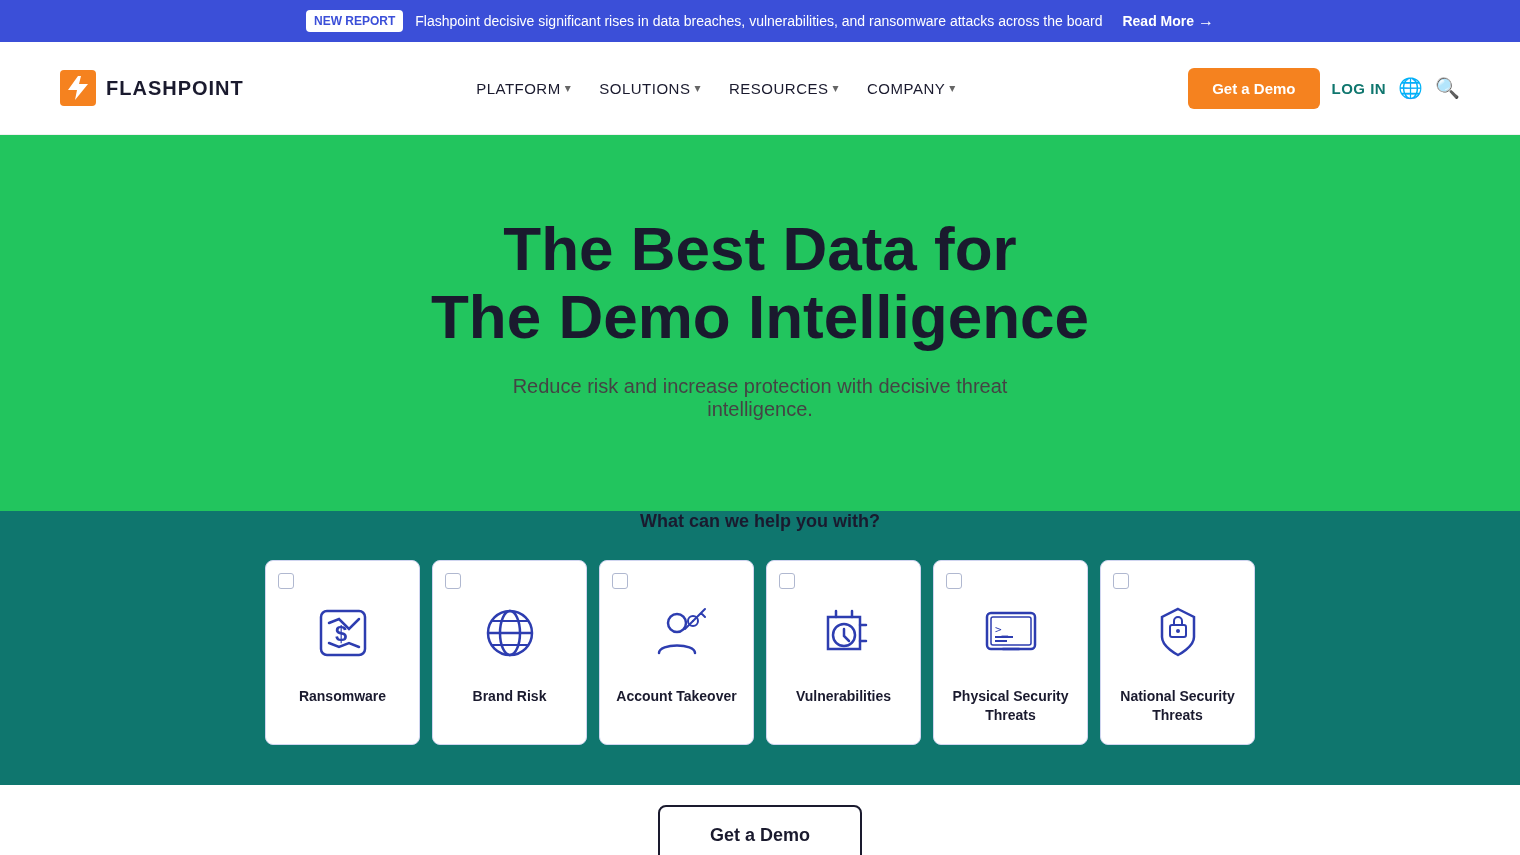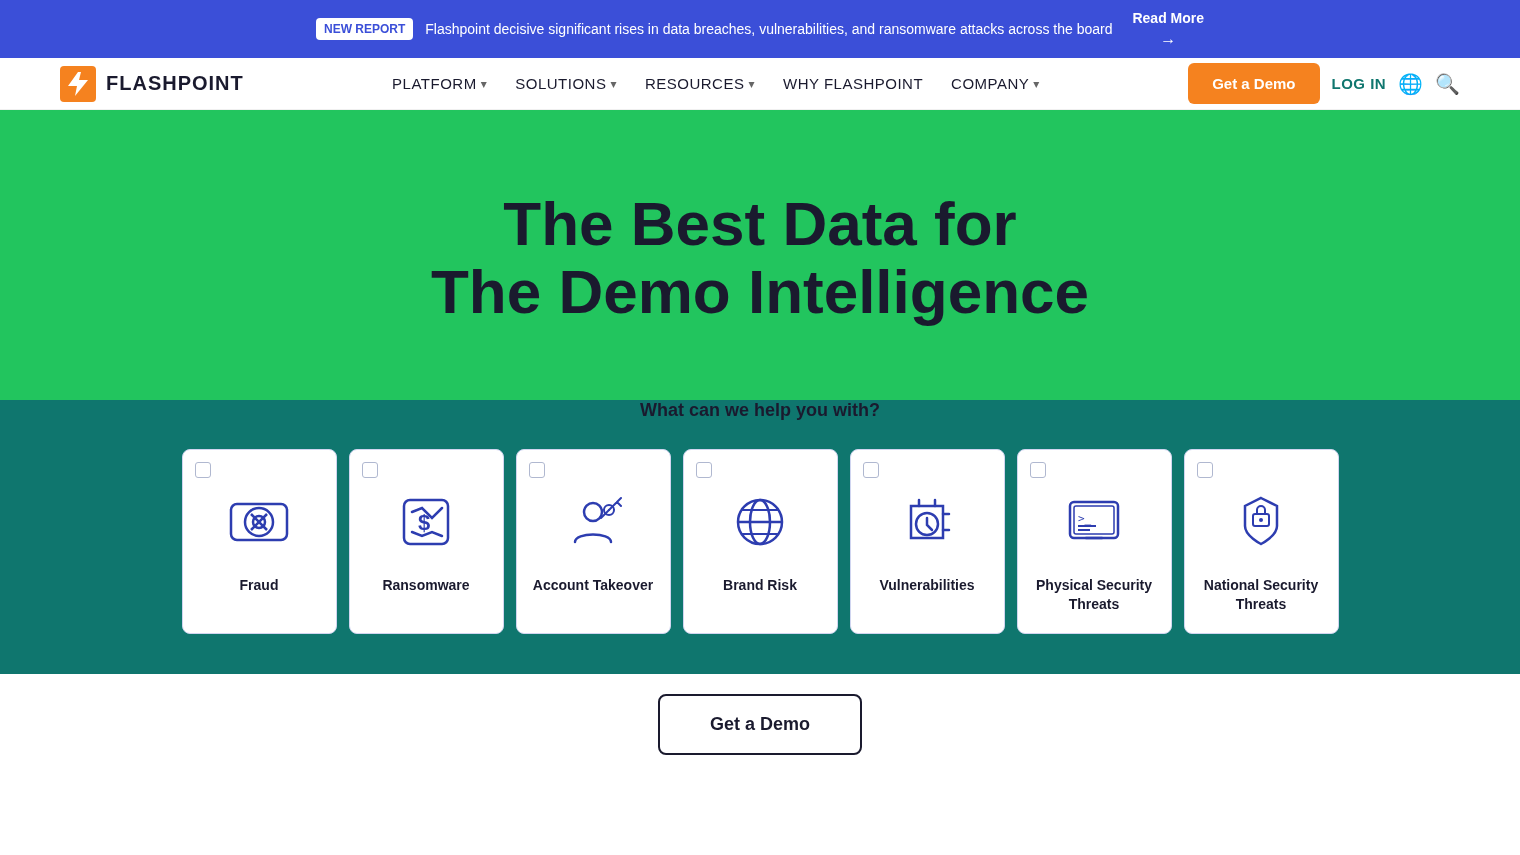--- a/index.html
+++ b/index.html
@@ -29,31 +29,30 @@
     .top-banner .banner-text { color: #fff; }
     .top-banner .read-more {
       color: #fff;
       font-weight: 600;
       text-decoration: none;
       display: flex;
       align-items: center;
       gap: 4px;
       white-space: nowrap;
       margin-left: 8px;
-      flex-direction: column;
     }
     .read-more-arrow { font-size: 16px; }
 
     
     .navbar {
       display: flex;
       align-items: center;
       justify-content: space-between;
       padding: 0 60px;
-      height: 52px;
+      height: 93px;
       border-bottom: 1px solid #f0f0f0;
       background: #fff;
     }
     .logo-area {
       display: flex;
       align-items: center;
       gap: 10px;
     }
     .logo-icon {
       width: 36px;
@@ -249,100 +248,85 @@
     </div>
     <div class="nav-item">
       <span>SOLUTIONS</span>
       <span class="nav-chevron">▾</span>
     </div>
     <div class="nav-item">
       <span>RESOURCES</span>
       <span class="nav-chevron">▾</span>
     </div>
     <div class="nav-item">
-      <span>WHY FLASHPOINT</span>
-    </div>
-    <div class="nav-item">
       <span>COMPANY</span>
       <span class="nav-chevron">▾</span>
     </div>
   </div>
 
   <div class="nav-right">
     <button class="get-demo-btn">Get a Demo</button>
     <span class="log-in-link">LOG IN</span>
     <span class="globe-icon">🌐</span>
     <span class="search-icon-nav">🔍</span>
   </div>
 </nav>
 
 <section class="hero">
   <h1>
     <span>The Best Data for</span><br>
     <span>The Demo Intelligence</span>
   </h1>
+  <p>Reduce risk and increase protection with decisive threat intelligence.</p>
 </section>
 
 <section class="cards-section">
   <div class="cards-heading">What can we help you with?</div>
   <div class="cards-row">
 
-    <div class="card">
-      <div class="card-checkbox"></div>
-      <div class="card-icon">
-        <svg viewBox="0 0 72 72" fill="none">
-          <rect x="8" y="18" width="56" height="36" rx="6" stroke="#2d3db0" stroke-width="2.5" fill="none"></rect>
-          <ellipse cx="36" cy="36" rx="14" ry="14" stroke="#2d3db0" stroke-width="2.5" fill="none"></ellipse>
-          <ellipse cx="36" cy="36" rx="6" ry="6" stroke="#2d3db0" stroke-width="2.5" fill="none"></ellipse>
-          <path d="M28 28 L44 44" stroke="#2d3db0" stroke-width="2.5"></path>
-          <path d="M44 28 L28 44" stroke="#2d3db0" stroke-width="2.5"></path>
-        </svg>
-      </div>
-      <span class="card-label">Fraud</span>
-    </div>
 
     <div class="card">
       <div class="card-checkbox"></div>
       <div class="card-icon">
         <svg viewBox="0 0 72 72" fill="none">
           <rect x="14" y="14" width="44" height="44" rx="6" stroke="#2d3db0" stroke-width="2.5" fill="none"></rect>
           <text x="28" y="44" font-size="22" fill="#2d3db0" font-family="sans-serif" font-weight="bold">$</text>
           <path d="M22 26 L32 22 L42 32 L52 22" stroke="#2d3db0" stroke-width="2.5" fill="none" stroke-linecap="round"></path>
           <path d="M52 50 L42 46 L32 50 L22 46" stroke="#2d3db0" stroke-width="2.5" fill="none" stroke-linecap="round"></path>
         </svg>
       </div>
       <span class="card-label">Ransomware</span>
+    </div>
+
+    <div class="card">
+      <div class="card-checkbox"></div>
+      <div class="card-icon">
+        <svg viewBox="0 0 72 72" fill="none">
+          <circle cx="36" cy="36" r="22" stroke="#2d3db0" stroke-width="2.5" fill="none"></circle>
+          <ellipse cx="36" cy="36" rx="10" ry="22" stroke="#2d3db0" stroke-width="2.5" fill="none"></ellipse>
+          <line x1="14" y1="36" x2="58" y2="36" stroke="#2d3db0" stroke-width="2.5"></line>
+          <line x1="17" y1="24" x2="55" y2="24" stroke="#2d3db0" stroke-width="2"></line>
+          <line x1="17" y1="48" x2="55" y2="48" stroke="#2d3db0" stroke-width="2"></line>
+        </svg>
+      </div>
+      <span class="card-label">Brand Risk</span>
     </div>
 
     <div class="card">
       <div class="card-checkbox"></div>
       <div class="card-icon">
         <svg viewBox="0 0 72 72" fill="none">
           <circle cx="36" cy="26" r="9" stroke="#2d3db0" stroke-width="2.5" fill="none"></circle>
           <path d="M18 56 C18 46 54 46 54 56" stroke="#2d3db0" stroke-width="2.5" fill="none" stroke-linecap="round"></path>
           <circle cx="52" cy="24" r="5" stroke="#2d3db0" stroke-width="2" fill="none"></circle>
           <path d="M52 24 L60 16 M60 16 L64 20 M60 16 L64 12" stroke="#2d3db0" stroke-width="2" stroke-linecap="round"></path>
           <path d="M52 24 L44 32" stroke="#2d3db0" stroke-width="2" stroke-linecap="round"></path>
         </svg>
       </div>
       <span class="card-label">Account Takeover</span>
-    </div>
-
-    <div class="card">
-      <div class="card-checkbox"></div>
-      <div class="card-icon">
-        <svg viewBox="0 0 72 72" fill="none">
-          <circle cx="36" cy="36" r="22" stroke="#2d3db0" stroke-width="2.5" fill="none"></circle>
-          <ellipse cx="36" cy="36" rx="10" ry="22" stroke="#2d3db0" stroke-width="2.5" fill="none"></ellipse>
-          <line x1="14" y1="36" x2="58" y2="36" stroke="#2d3db0" stroke-width="2.5"></line>
-          <line x1="17" y1="24" x2="55" y2="24" stroke="#2d3db0" stroke-width="2"></line>
-          <line x1="17" y1="48" x2="55" y2="48" stroke="#2d3db0" stroke-width="2"></line>
-        </svg>
-      </div>
-      <span class="card-label">Brand Risk</span>
     </div>
 
     <div class="card">
       <div class="card-checkbox"></div>
       <div class="card-icon">
         <svg viewBox="0 0 72 72" fill="none">
           <path d="M20 20 L52 20 L52 52 L20 52 Z" stroke="#2d3db0" stroke-width="2.5" fill="none" rx="4"></path>
           <circle cx="36" cy="38" r="11" stroke="#2d3db0" stroke-width="2.5" fill="none"></circle>
           <path d="M36 32 L36 39 L41 44" stroke="#2d3db0" stroke-width="2.5" fill="none" stroke-linecap="round"></path>
           <path d="M28 20 L28 14" stroke="#2d3db0" stroke-width="2.5" stroke-linecap="round"></path>

